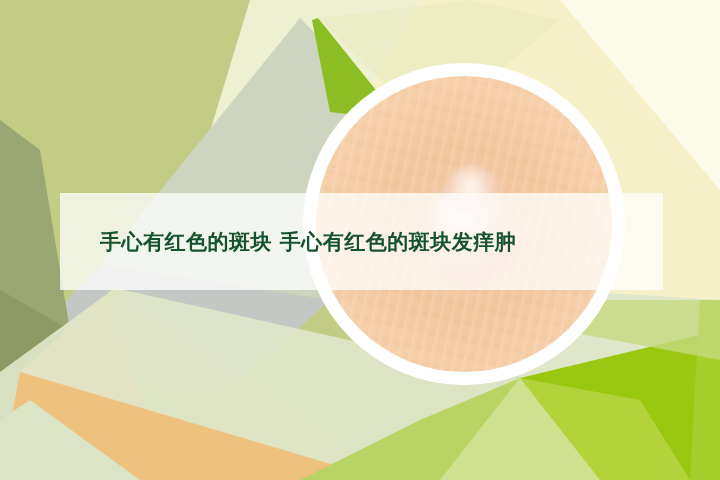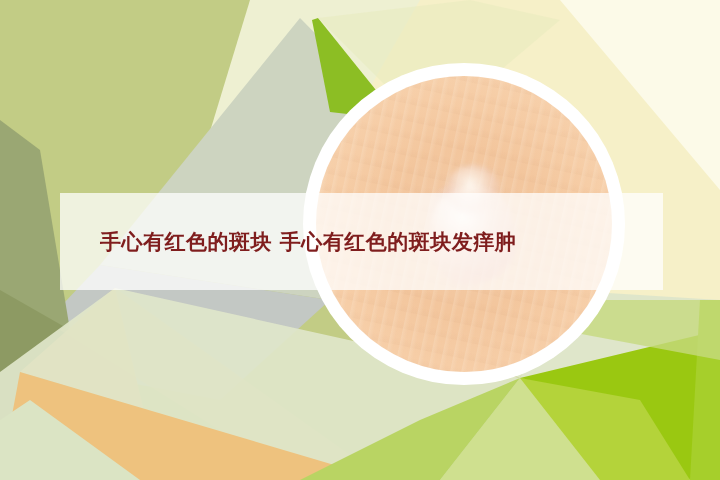--- a/index.html
+++ b/index.html
@@ -100,21 +100,21 @@
   #caption-text {
     position: absolute;
     left: 100px;
     top: 193px;
     width: 540px;
     height: 97px;
     display: flex;
     align-items: center;
     font-size: 21px;
     font-weight: bold;
-    color: #7f1d1d;
+    color: #14532d;
     letter-spacing: 0.5px;
     white-space: nowrap;
     font-family: "DejaVu Sans", "Liberation Sans", sans-serif;
   }
 </style>
 </head>
 <body>
 
 <div id="stage">
 

